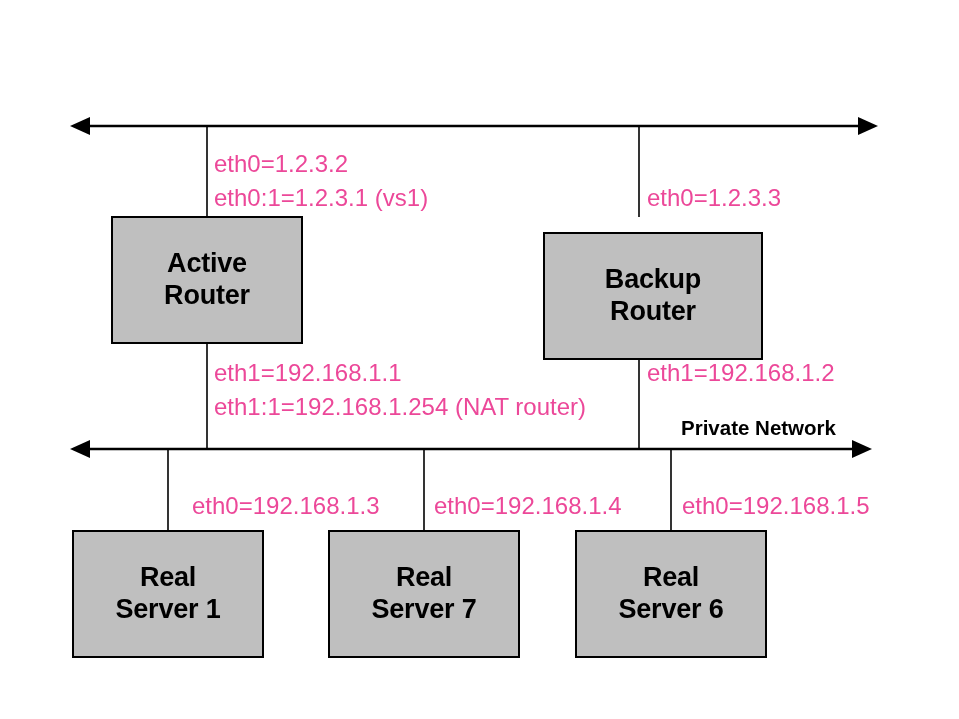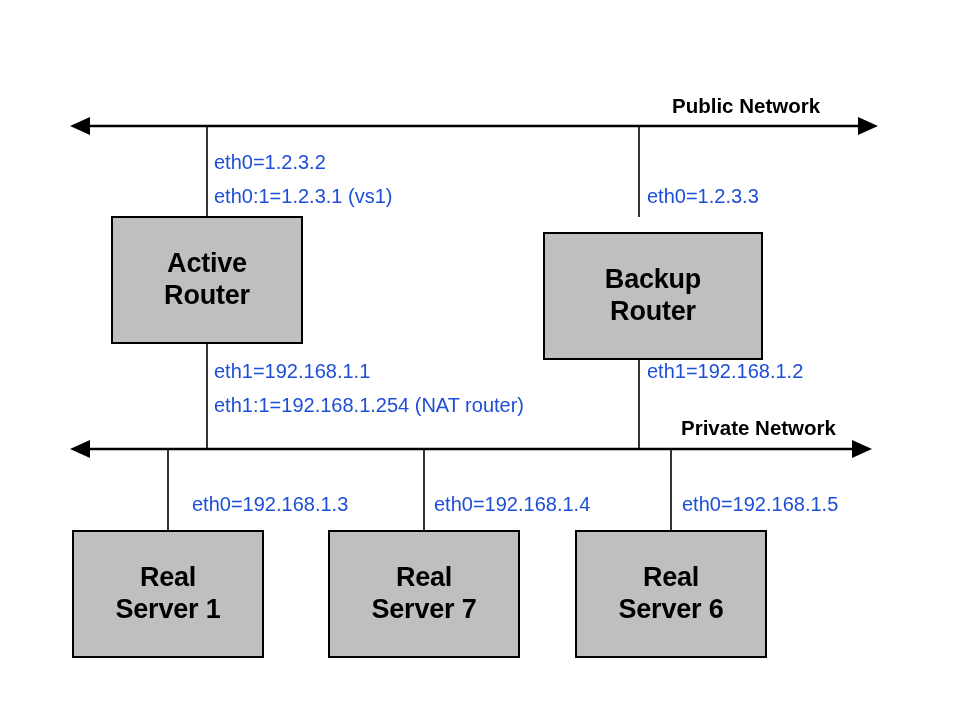--- a/index.html
+++ b/index.html
@@ -38,22 +38,22 @@
   .node-line {
     font-size: 27px;
     font-weight: bold;
     color: #000000;
     line-height: 1.18;
     letter-spacing: -0.2px;
     white-space: nowrap;
   }
   .iface-label {
     position: absolute;
-    font-size: 20px;
-    color: #1d4ed8;
+    font-size: 24px;
+    color: #ec4899;
     white-space: nowrap;
     line-height: 1.0;
     z-index: 4;
   }
   .net-label {
     position: absolute;
     font-size: 20.5px;
     font-weight: bold;
     color: #000000;
     white-space: nowrap;
@@ -84,21 +84,20 @@
     <line x1="639" y1="126" x2="639" y2="217" stroke="#000000" stroke-width="1.6"></line>
 
     <line x1="207" y1="343" x2="207" y2="449" stroke="#000000" stroke-width="1.6"></line>
     <line x1="639" y1="343" x2="639" y2="449" stroke="#000000" stroke-width="1.6"></line>
 
     <line x1="168" y1="449" x2="168" y2="531" stroke="#000000" stroke-width="1.6"></line>
     <line x1="424" y1="449" x2="424" y2="531" stroke="#000000" stroke-width="1.6"></line>
     <line x1="671" y1="449" x2="671" y2="531" stroke="#000000" stroke-width="1.6"></line>
   </svg>
 
-  <div class="net-label" style="left:672px; top:96px;">Public Network</div>
 
   <div class="net-label" style="left:681px; top:418px;">Private Network</div>
 
   <div class="iface-label" style="left:214px; top:152px;">eth0=1.2.3.2</div>
 
   <div class="iface-label" style="left:214px; top:186px;">eth0:1=1.2.3.1 (vs1)</div>
 
   <div class="iface-label" style="left:647px; top:186px;">eth0=1.2.3.3</div>
 
   <div class="iface-label" style="left:214px; top:361px;">eth1=192.168.1.1</div>

